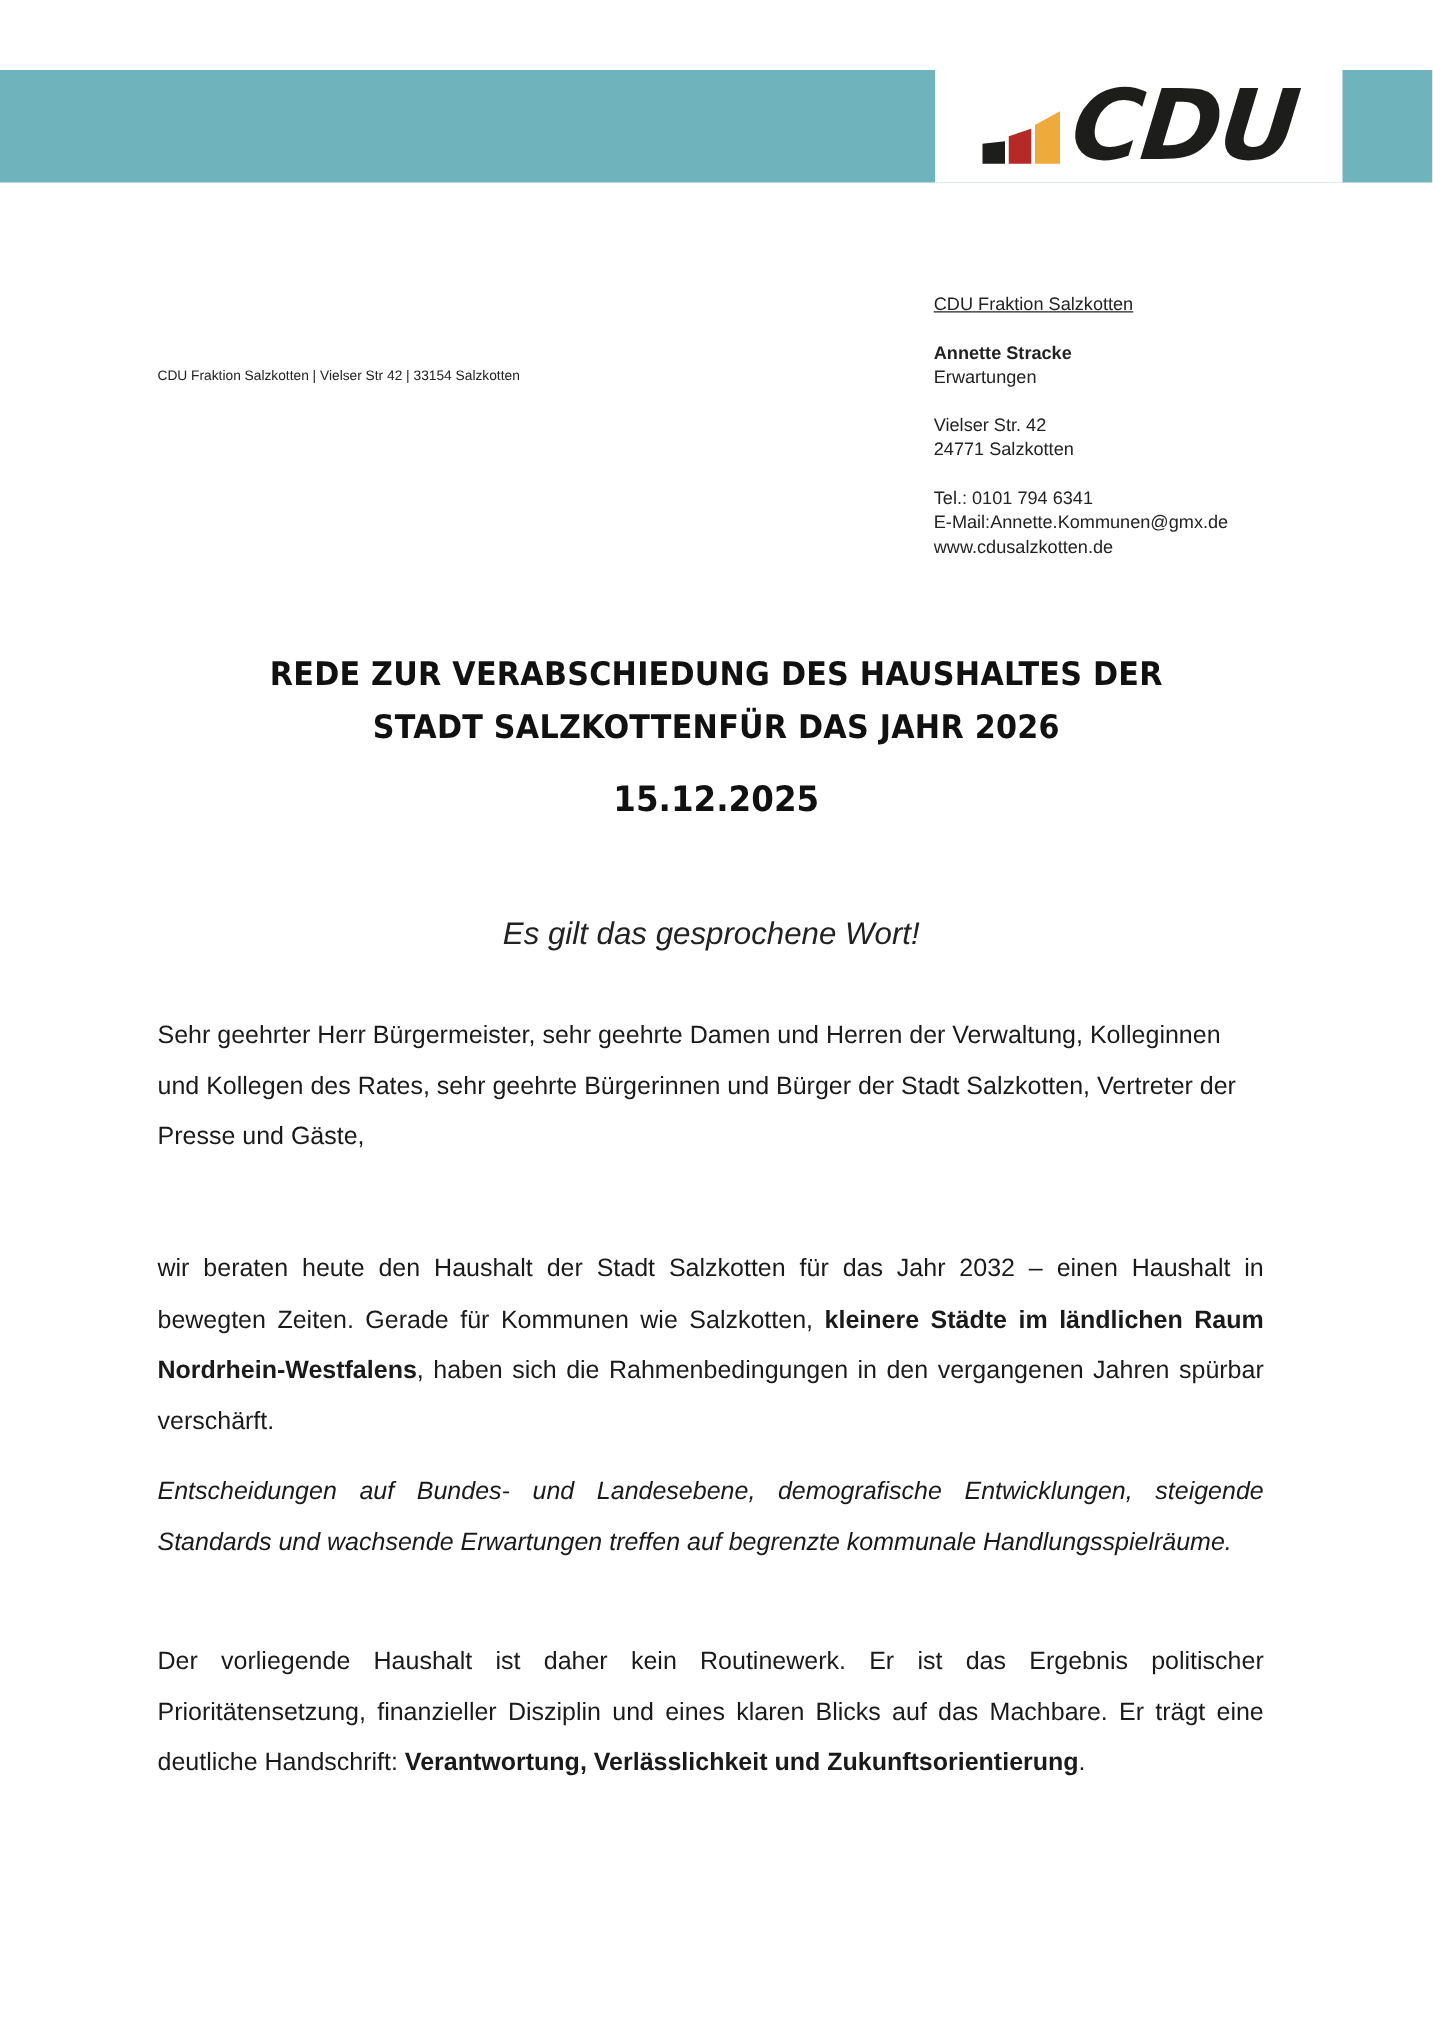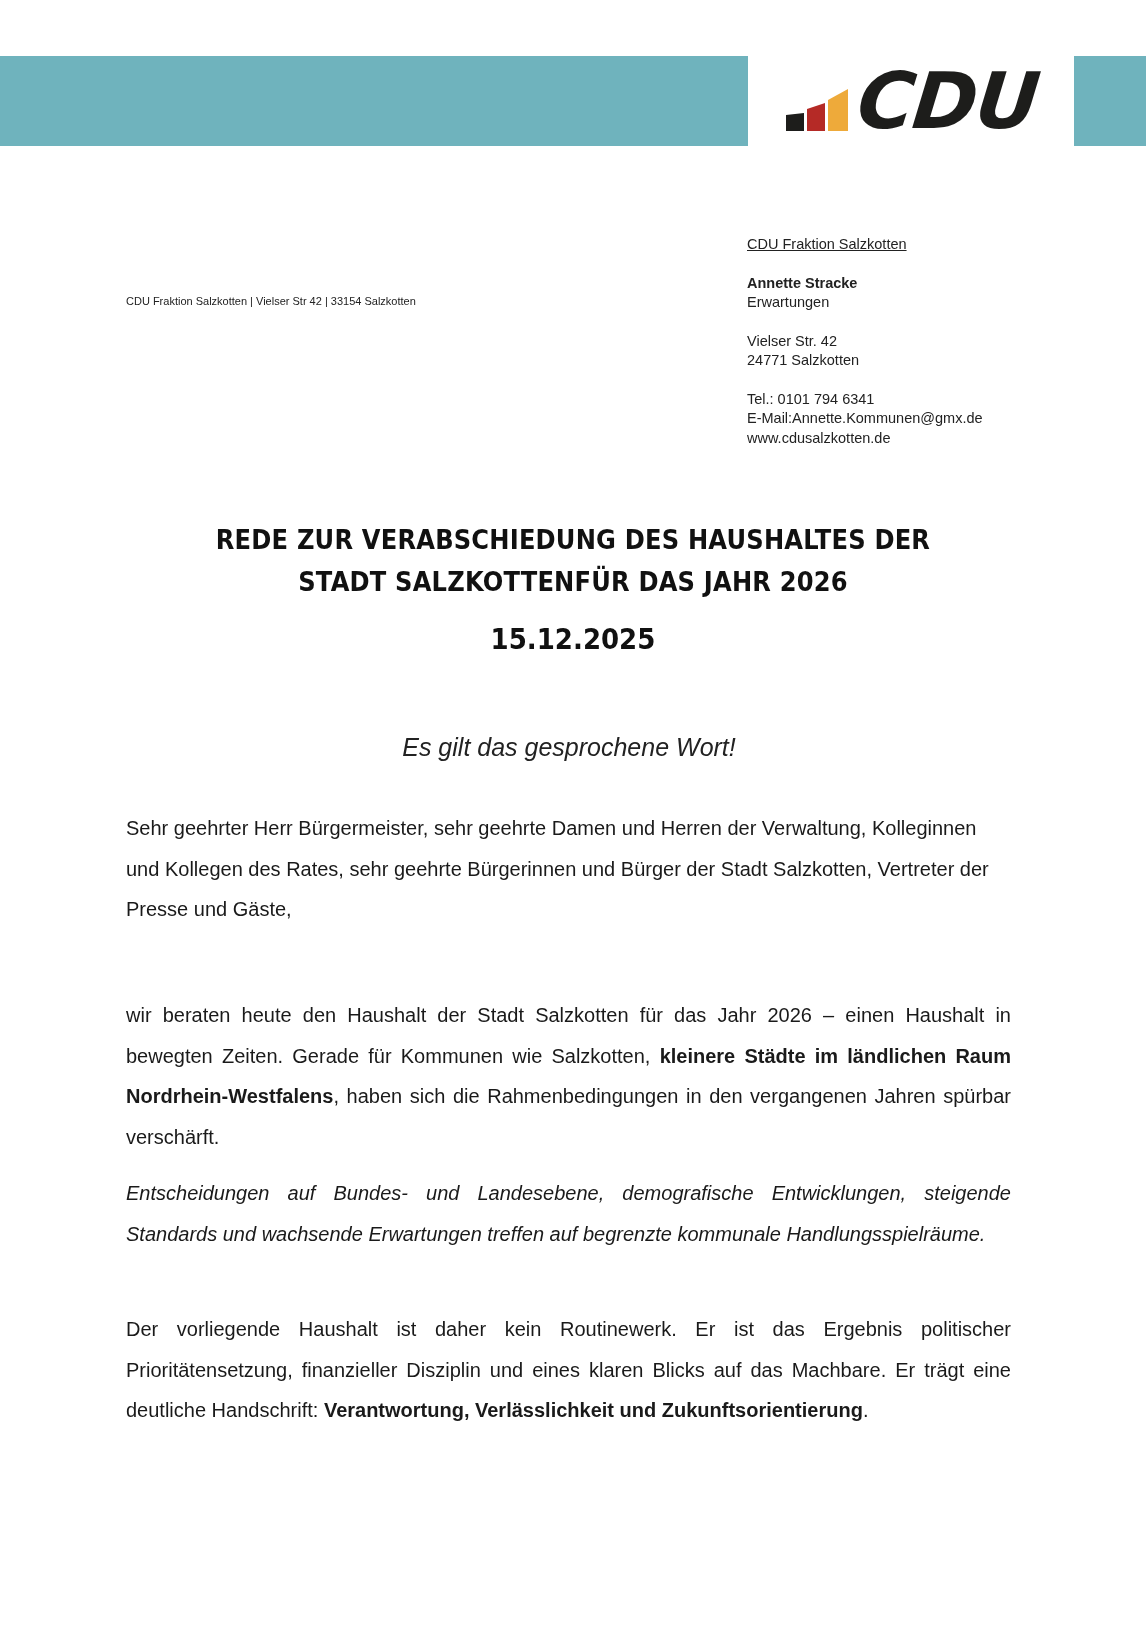--- a/index.html
+++ b/index.html
@@ -84,17 +84,17 @@
 </div>
 
 <div class="title l1">REDE ZUR VERABSCHIEDUNG DES HAUSHALTES DER</div>
 <div class="title l2">STADT SALZKOTTENFÜR DAS JAHR 2026</div>
 <div class="title date">15.12.2025</div>
 
 <div class="motto">Es gilt das gesprochene Wort!</div>
 
 <div class="para p1">Sehr geehrter Herr Bürgermeister, sehr geehrte Damen und Herren der Verwaltung, Kolleginnen und Kollegen des Rates, sehr geehrte Bürgerinnen und Bürger der Stadt Salzkotten, Vertreter der Presse und Gäste,</div>
 
-<div class="para p2"><span>wir beraten heute den Haushalt der Stadt Salzkotten für das Jahr 2026 – einen Haushalt in bewegten Zeiten. Gerade für Kommunen wie Salzkotten, </span><b>kleinere Städte im ländlichen Raum Nordrhein-Westfalens</b><span>, haben sich die Rahmenbedingungen in den vergangenen Jahren spürbar verschärft.</span></div>
+<div class="para p2"><span>wir beraten heute den Haushalt der Stadt Salzkotten für das Jahr 2032 – einen Haushalt in bewegten Zeiten. Gerade für Kommunen wie Salzkotten, </span><b>kleinere Städte im ländlichen Raum Nordrhein-Westfalens</b><span>, haben sich die Rahmenbedingungen in den vergangenen Jahren spürbar verschärft.</span></div>
 
 <div class="para p3">Entscheidungen auf Bundes- und Landesebene, demografische Entwicklungen, steigende Standards und wachsende Erwartungen treffen auf begrenzte kommunale Handlungsspielräume.</div>
 
 <div class="para p4"><span>Der vorliegende Haushalt ist daher kein Routinewerk. Er ist das Ergebnis politischer Prioritätensetzung, finanzieller Disziplin und eines klaren Blicks auf das Machbare. Er trägt eine deutliche Handschrift: </span><b>Verantwortung, Verlässlichkeit und Zukunftsorientierung</b><span>.</span></div>
 
 </body></html>

